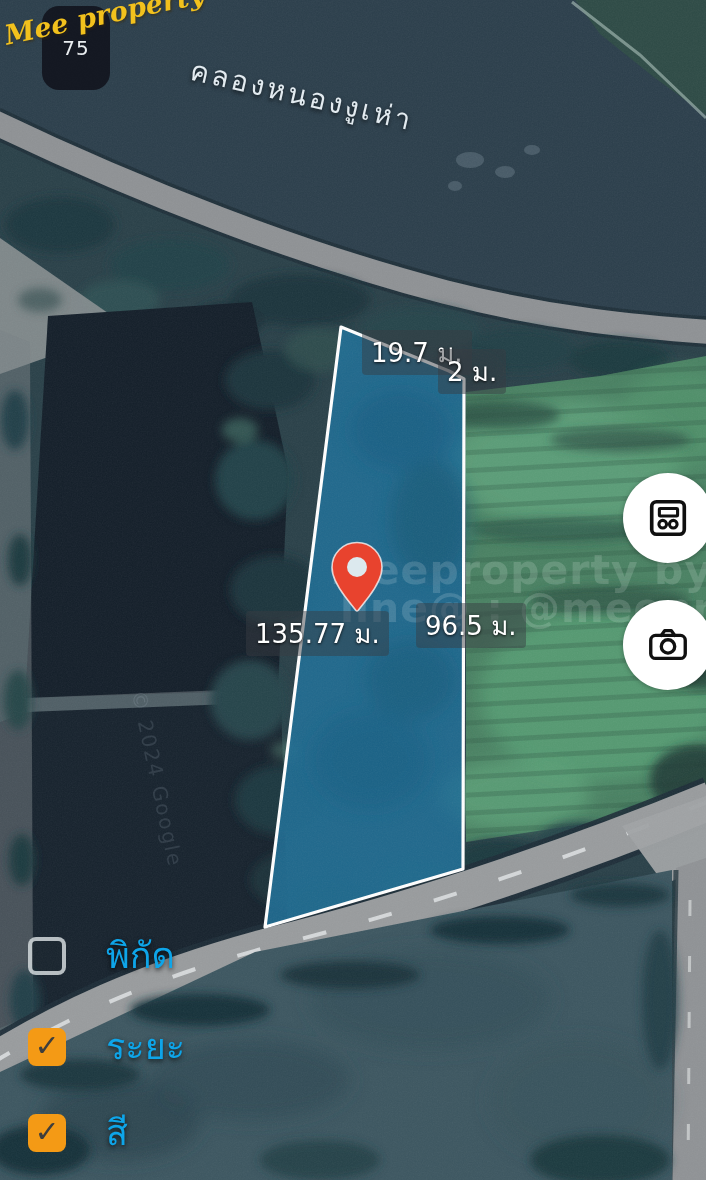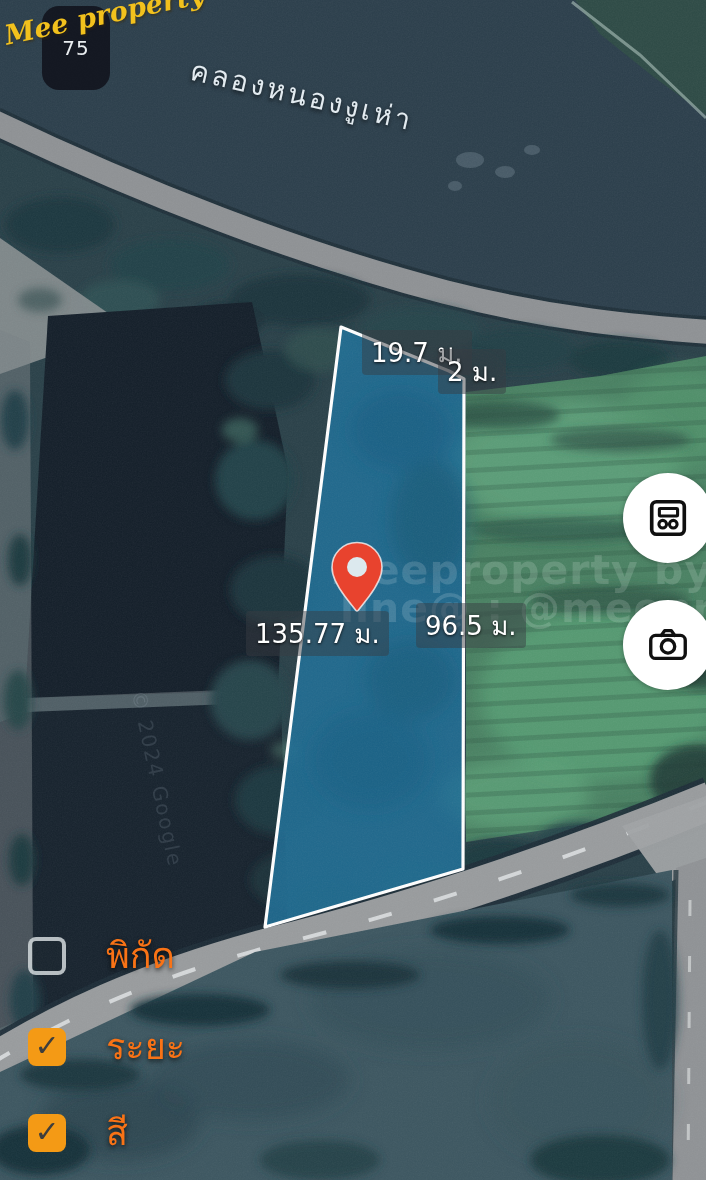--- a/index.html
+++ b/index.html
@@ -77,21 +77,21 @@
   .box{
     width:38px;height:38px;border-radius:8px;box-sizing:border-box;
     border:4px solid rgba(212,218,221,.85);background:rgba(38,46,52,.12);
     display:flex;align-items:center;justify-content:center;
   }
   .toggle-row.checked .box{background:var(--accent,#F49A15);border-color:var(--accent,#F49A15);}
   .check-icon{display:none;color:#3E3E3C;font-size:30px;font-weight:bold;line-height:1;
               transform:translateY(-1px);}
   .toggle-row.checked .check-icon{display:block;}
   .toggle-label{
-    font-size:36px;color:#f97316;text-shadow:0 2px 5px rgba(0,0,0,.75);
+    font-size:36px;color:#0ea5e9;text-shadow:0 2px 5px rgba(0,0,0,.75);
   }
 </style>
 </head>
 <body>
 
 <div class="stage">
 
   <div style="position:absolute;inset:0;">
   <svg class="map" width="706" height="1180" viewBox="0 0 706 1180">
     <defs>

